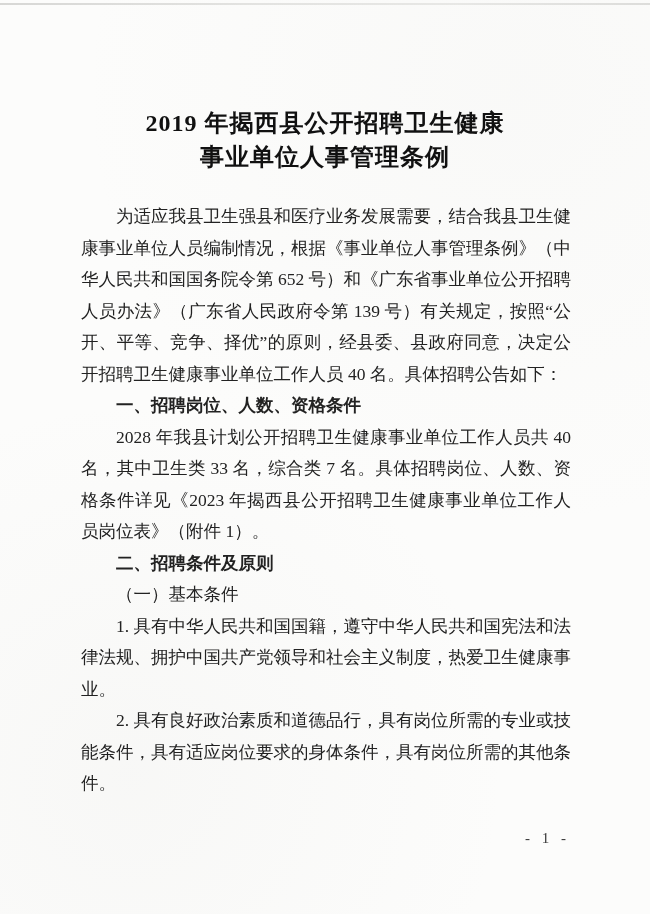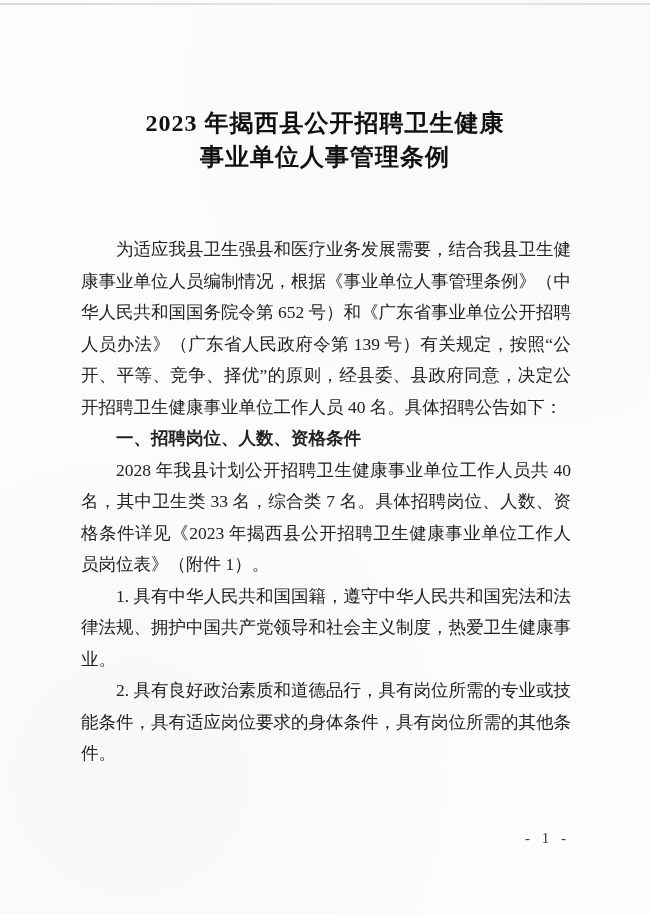--- a/index.html
+++ b/index.html
@@ -38,21 +38,21 @@
     margin-top: 106px;
     text-align: center;
     font-weight: bold;
     font-size: 24px;
     line-height: 34px;
     letter-spacing: 1px;
     color: #111;
   }
 
   .content {
-    margin-top: 60px;
+    margin-top: 27px;
     padding-left: 81px;
     padding-right: 79px;
   }
 
   .content p {
     font-size: 17.5px;
     line-height: 31.5px;
     text-align: justify;
     text-indent: 2em;
     color: #222;
@@ -79,33 +79,35 @@
   }
 </style>
 </head>
 <body>
 
 <div class="page">
 
   <div class="scan-line"></div>
 
   <div class="doc-title">
-    <div>2023 年揭西县公开招聘卫生健康</div>
+    <div>2019 年揭西县公开招聘卫生健康</div>
     <div>事业单位人事管理条例</div>
   </div>
 
   <div class="content">
 
     <p>为适应我县卫生强县和医疗业务发展需要，结合我县卫生健康事业单位人员编制情况，根据《事业单位人事管理条例》（中华人民共和国国务院令第 652 号）和《广东省事业单位公开招聘人员办法》（广东省人民政府令第 139 号）有关规定，按照“公开、平等、竞争、择优”的原则，经县委、县政府同意，决定公开招聘卫生健康事业单位工作人员 40 名。具体招聘公告如下：</p>
 
     <p class="heading">一、招聘岗位、人数、资格条件</p>
 
     <p>2028 年我县计划公开招聘卫生健康事业单位工作人员共 40 名，其中卫生类 33 名，综合类 7 名。具体招聘岗位、人数、资格条件详见《2023 年揭西县公开招聘卫生健康事业单位工作人员岗位表》（附件 1）。</p>
 
+    <p class="heading">二、招聘条件及原则</p>
 
+    <p class="subheading">（一）基本条件</p>
 
     <p>1. 具有中华人民共和国国籍，遵守中华人民共和国宪法和法律法规、拥护中国共产党领导和社会主义制度，热爱卫生健康事业。</p>
 
     <p>2. 具有良好政治素质和道德品行，具有岗位所需的专业或技能条件，具有适应岗位要求的身体条件，具有岗位所需的其他条件。</p>
 
   </div>
 
   <div class="page-number">- 1 -</div>
 
 </div>

